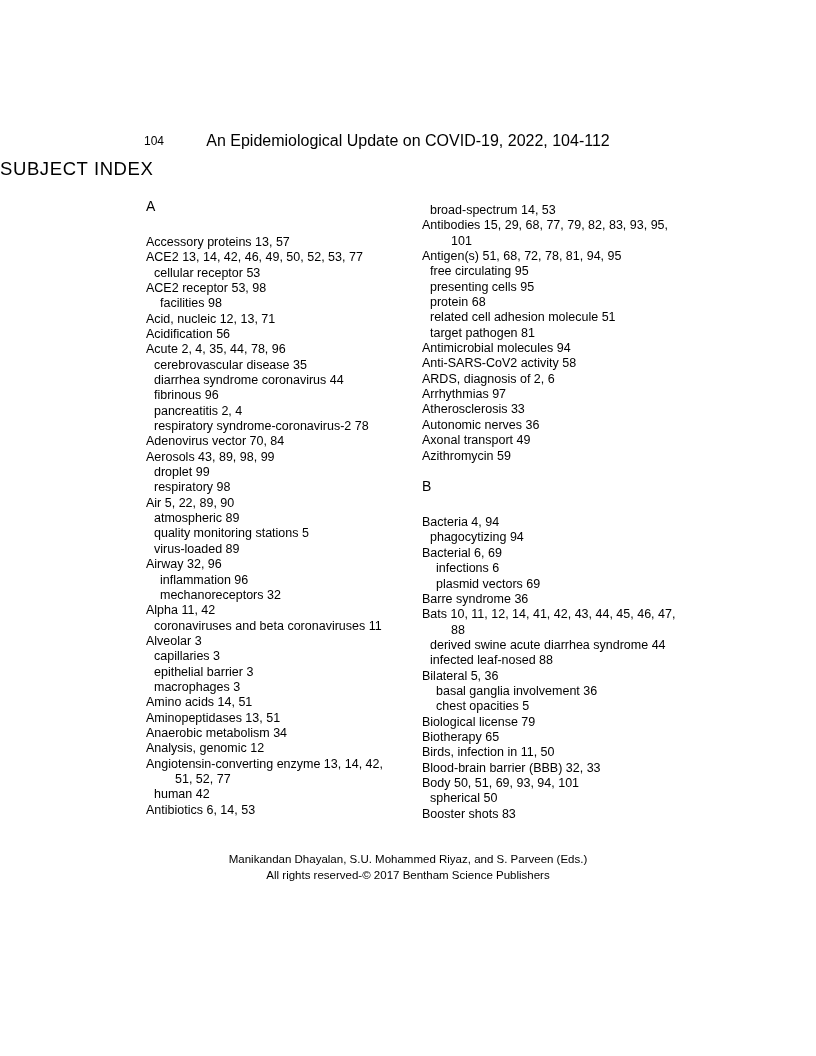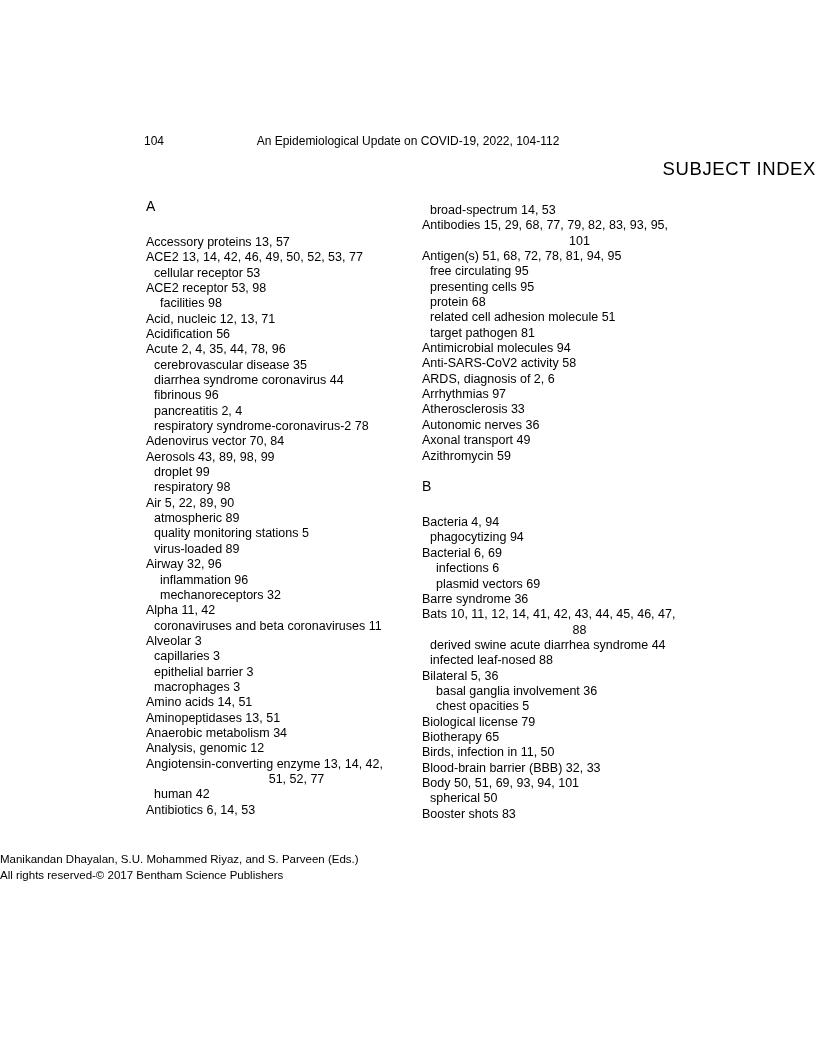--- a/index.html
+++ b/index.html
@@ -27,29 +27,29 @@
     top: 134px;
     font-size: 12px;
     line-height: 14px;
   }
   .header-running {
     position: absolute;
     left: 0;
     right: 0;
     top: 134px;
     text-align: center;
-    font-size: 12px;
+    font-size: 16px;
     line-height: 14px;
   }
   .doc-title {
     position: absolute;
     left: 0;
     right: 0;
     top: 157px;
-    text-align: right;
+    text-align: left;
     font-size: 18.5px;
     letter-spacing: 0.6px;
     line-height: 24px;
   }
   .col {
     position: absolute;
     font-size: 12.5px;
     line-height: 15.35px;
     white-space: nowrap;
   }
@@ -57,28 +57,28 @@
   .col-right { left: 422px; top: 203px; width: 286px; }
   .idx-h {
     font-size: 14px;
     line-height: 15.35px;
     margin-bottom: 20.6px;
   }
   .idx-e { height: 15.35px; }
   .lvl0 { padding-left: 0; }
   .lvl1 { padding-left: 8px; }
   .lvl2 { padding-left: 14px; }
-  .lvl3 { padding-left: 29px; text-align: center; }
+  .lvl3 { padding-left: 29px; }
   .blank { height: 15.35px; }
   .footer {
     position: absolute;
     left: 0;
     right: 0;
     top: 852px;
-    text-align: left;
+    text-align: center;
     font-size: 11.5px;
     line-height: 15.8px;
   }
 </style>
 </head>
 <body>
 
 <div class="page">
 
   <div class="header-pagenum">104</div>

